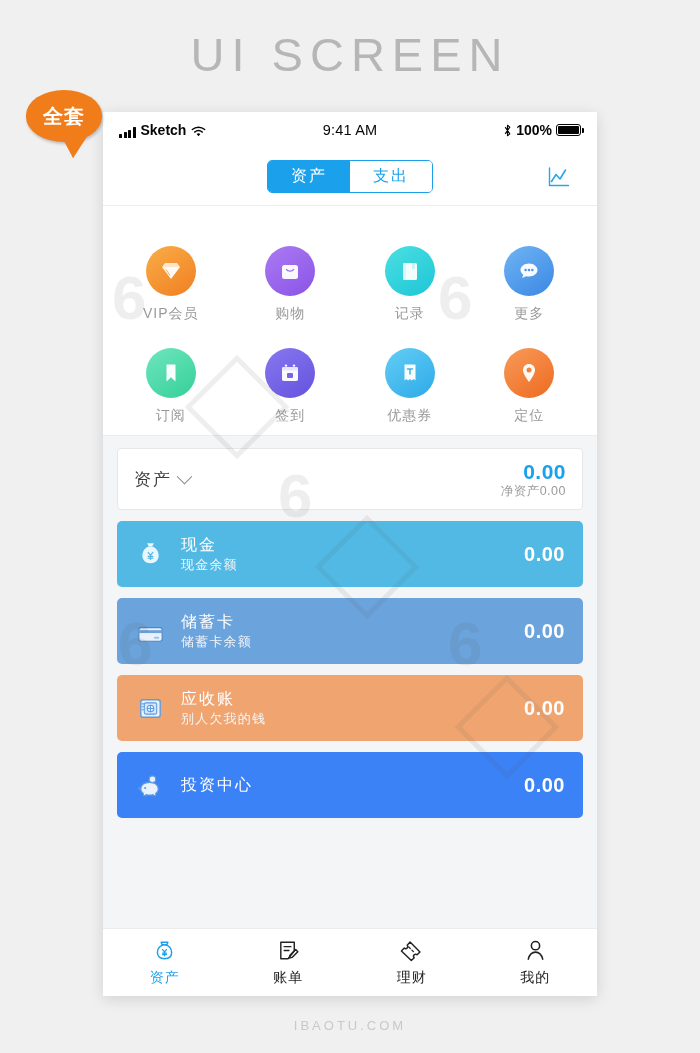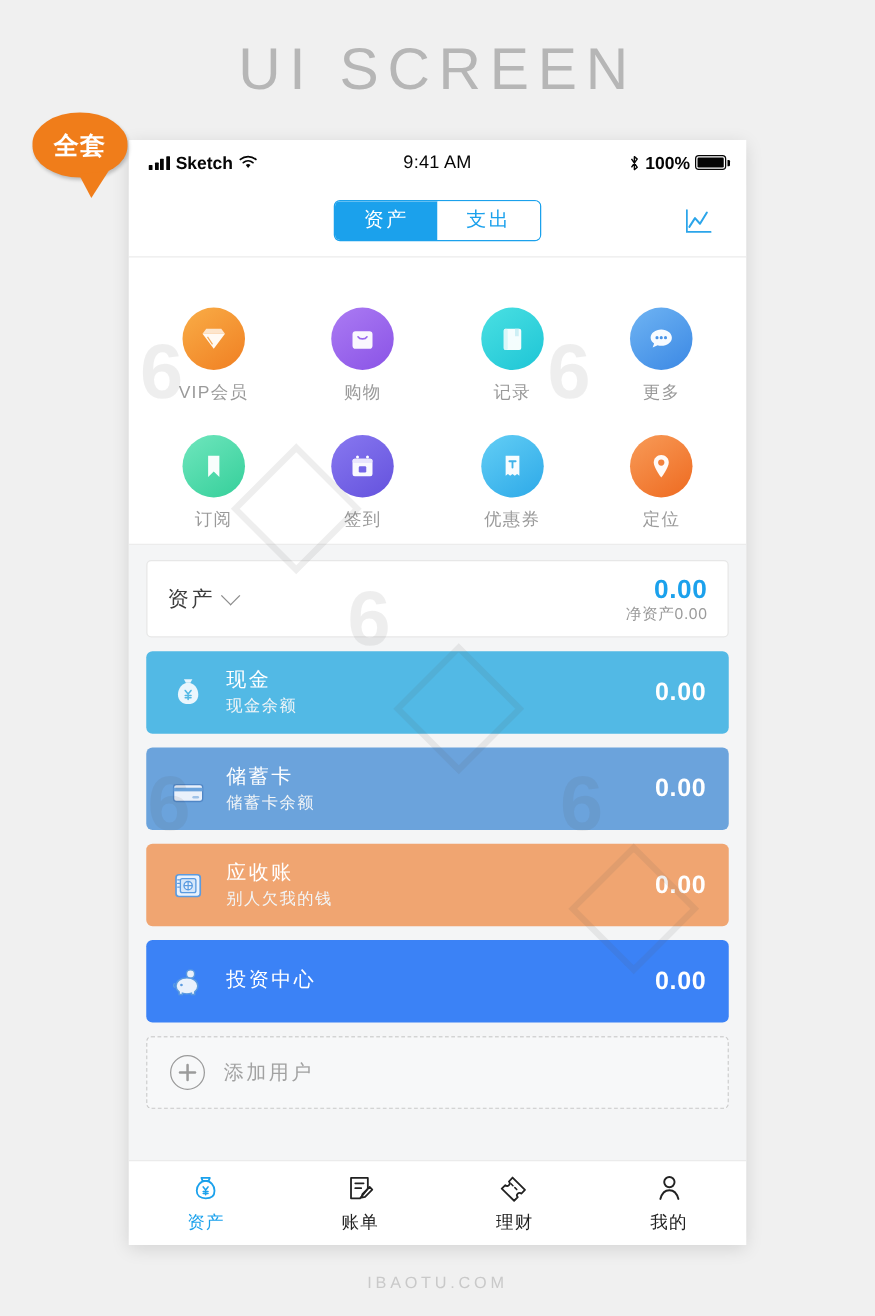--- a/index.html
+++ b/index.html
@@ -51,21 +51,21 @@
     display: flex; flex-direction: column;
   }
 
   
   .statusbar {
     height: 36px; flex: 0 0 36px;
     display: flex; align-items: center; padding: 0 16px;
     font-size: 14px; font-weight: 600; color: #050505;
     position: relative;
   }
-  .sb-left { display: flex; align-items: center; gap: 5px; }
+  .sb-left { display: flex; align-items: flex-end; gap: 5px; }
   .sb-center {
     position: absolute; left: 0; width: 100%; text-align: center;
     font-size: 14.5px; font-weight: 400; letter-spacing: .2px;
     pointer-events: none;
   }
   .sb-right {
     margin-left: auto; display: flex; align-items: center; gap: 4px;
     position: relative; z-index: 2;
   }
   .bars { display: flex; align-items: flex-end; gap: 1.5px; height: 11px; }
@@ -397,24 +397,20 @@
               <circle cx="10.5" cy="18.6" r="1.1" fill="#5b9be0"></circle>
               <path d="M4.8 17.5c-1 .4-1 2.4 0 2.9" stroke="#5b9be0" stroke-width="1.2" fill="none" stroke-linecap="round"></path>
             </svg>
         </div>
         <div class="acct-text">
           <div class="acct-title">投资中心</div>
         </div>
         <div class="acct-amt">0.00</div>
       </div>
 
-      <div class="adduser">
-        <span class="plus-circle"></span>
-        <span class="adduser-label">添加用户</span>
-      </div>
     </div>
 
     <div class="tabbar">
 
       <div class="tab active">
         <svg viewBox="0 0 26 26">
           <path d="M9.5 4.5h7l-1 2.4h-5l-1-2.4z" fill="none" stroke="#1ba1ec" stroke-width="1.5" stroke-linejoin="round"></path>
           <path d="M13 7c4.1 0 7.4 3.8 7.4 8.1 0 4.2-3 6.4-7.4 6.4s-7.4-2.2-7.4-6.4C5.6 10.8 8.9 7 13 7z" fill="none" stroke="#1ba1ec" stroke-width="1.5"></path>
           <path d="M11 12l2 2.5 2-2.5M13 14.5v4M11 15.8h4M11 17.4h4" stroke="#1ba1ec" stroke-width="1.3" fill="none" stroke-linecap="round"></path>
         </svg>

